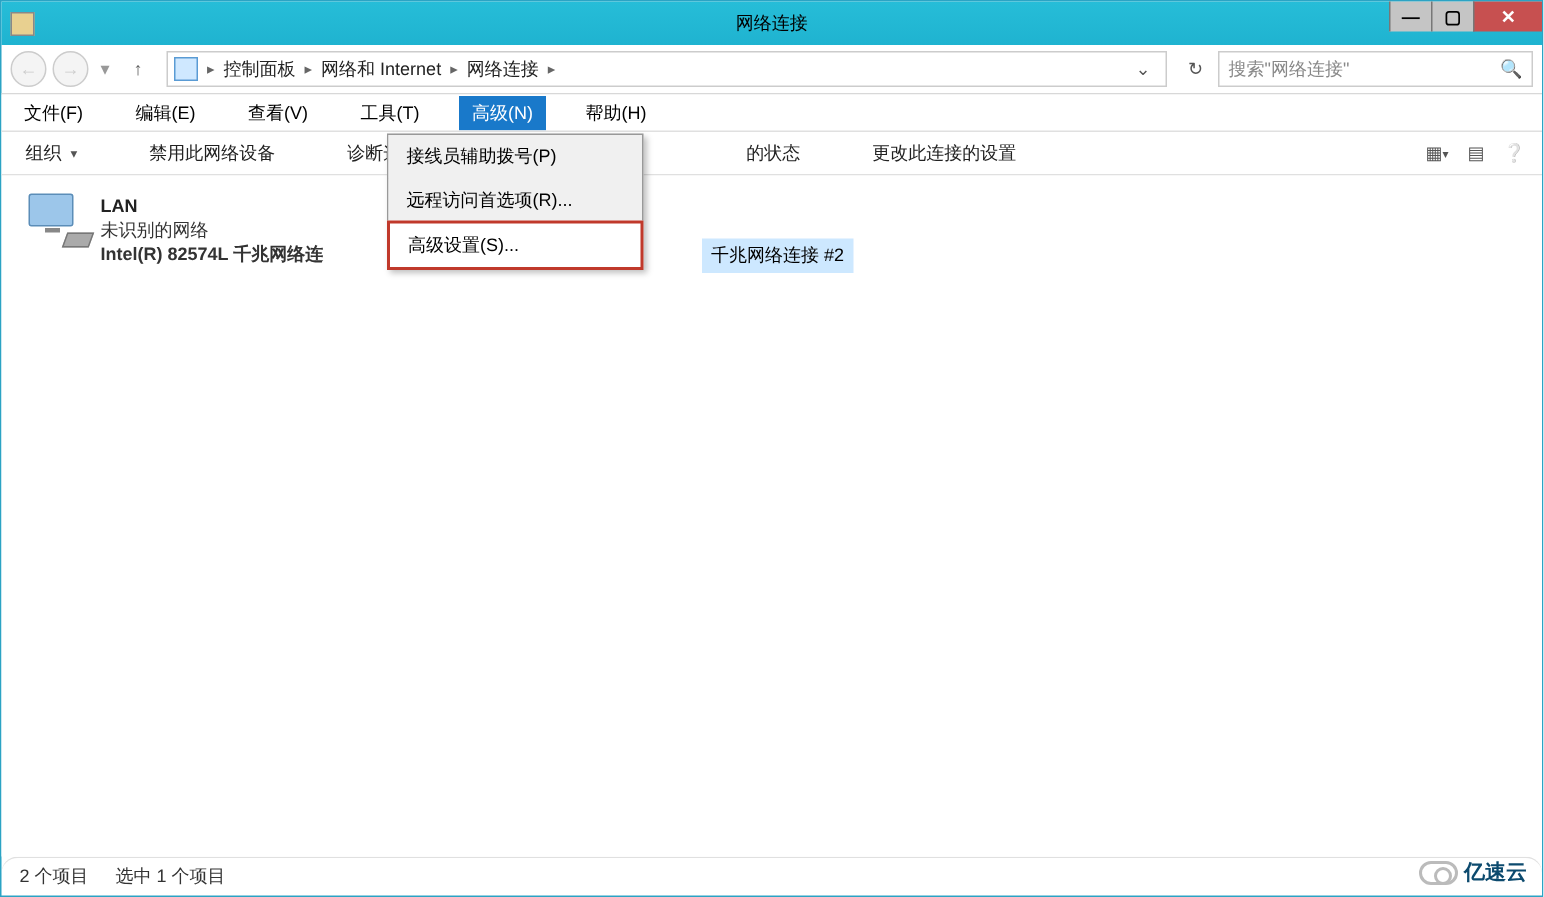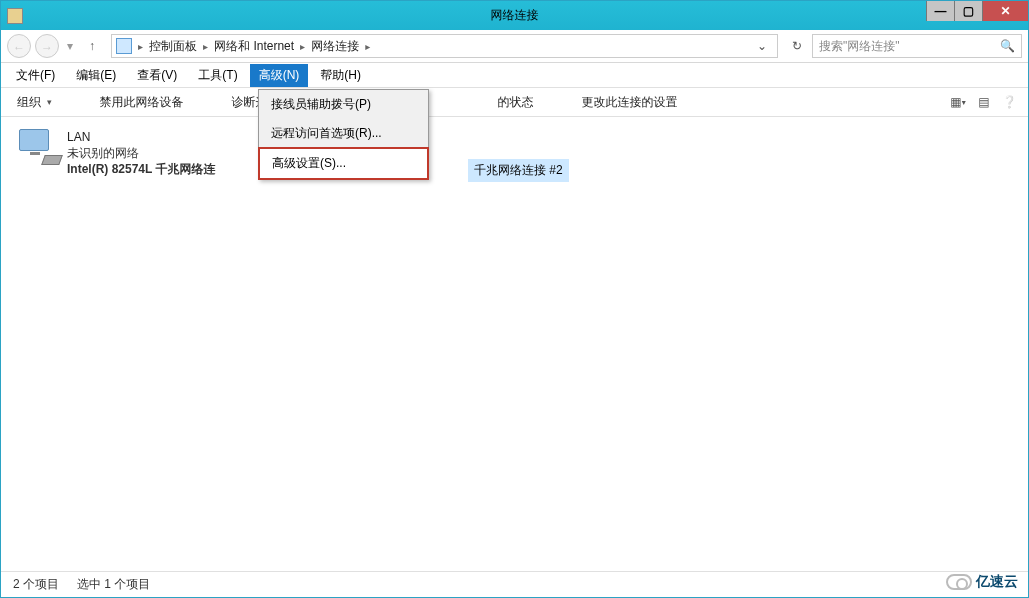--- a/index.html
+++ b/index.html
@@ -20,51 +20,51 @@
     .nav-up { width:22px; height:22px; display:flex; align-items:center; justify-content:center; color:#555; }
     .address { flex:1; height:24px; border:1px solid #ccc; display:flex; align-items:center; padding:0 4px; gap:4px; margin: 0 4px; }
     .addr-icon { width:16px; height:16px; background:#cfe8ff; border:1px solid #5a9bd4; }
     .addr-path { display:flex; align-items:center; gap:2px; font-size:12px; color:#222; }
     .addr-seg { padding: 0 2px; }
     .addr-arrow { color:#666; font-size:10px; padding:0 2px; }
     .addr-refresh { width:22px; height:22px; display:flex; align-items:center; justify-content:center; color:#555; margin-left:auto; }
     .addr-refresh2 { width:22px; height:22px; display:flex; align-items:center; justify-content:center; color:#555; }
     .search { width:210px; height:24px; border:1px solid #ccc; display:flex; align-items:center; padding:0 6px; color:#888; font-size:12px; justify-content:space-between; }
 
-    .menubar { height: 24px; display:flex; align-items:center; font-size:12px; padding: 0 6px; gap:3px; background:#fff; }
+    .menubar { height: 24px; display:flex; align-items:center; font-size:12px; padding: 0 6px; gap:17px; background:#fff; }
     .menu-item { padding: 3px 9px; }
     .menu-item.open { background:#1979ca; color:#fff; }
 
     .toolbar { height: 30px; border-top:1px solid #e0e0e0; border-bottom:1px solid #e0e0e0; background:#fff; display:flex; font-size:12px; padding: 0 10px; gap:36px; color:#222; }
     .tool-item { padding:2px 6px; display:flex; align-items:center; gap:4px; }
     .tool-dd::after { content:"▾"; font-size:9px; color:#555; margin-left:2px; }
     .toolbar-right { margin-left:auto; display:flex; gap:10px; align-items:center; }
     .tb-ico { width:16px; height:16px; display:flex; align-items:center; justify-content:center; color:#555; }
 
     .content { flex:1; position:relative; background:#fff; }
     .conn-item { position:absolute; display:flex; align-items:flex-start; gap:6px; font-size:12px; padding:4px; }
     .conn-icon { width:44px; height:36px; position:relative; }
     .monitor { width:30px; height:22px; background:#9cc6ea; border:1px solid #5b8db8; position:absolute; top:0; left:2px; border-radius:2px; }
     .monitor::after { content:""; position:absolute; left:10px; top:22px; width:10px; height:3px; background:#888; }
     .plug { position:absolute; right:0; bottom:0; width:18px; height:10px; background:#aaa; border:1px solid #777; transform: skewX(-20deg); }
     .conn-text { line-height:1.35; color:#222; }
-    .conn-title { font-weight:normal; }
+    .conn-title { font-weight:bold; }
     .conn-sub1 { color:#333; }
     .conn-sub2 { color:#333;font-weight:bold; }
 
     .item-lan { top: 8px; left: 12px; width: 230px; }
     .item-eth-frag { top: 42px; left: 428px; background:#cde8ff; color:#000; padding:3px 6px; font-size:12px; position:absolute;margin-left:39px; }
 
     .dropdown { position:absolute; top: 0px; left: 257px; width: 171px; background:#f0f0f0; border:1px solid #999; box-shadow:2px 2px 4px rgba(0,0,0,.25); font-size:12px; z-index:50; }
     .dd-item { padding:6px 12px; color:#000; background:#f0f0f0; }
     .dd-item.highlighted { background:#fff; }
     .dd-item.boxed { border:2px solid #c0392b; margin:-1px; }
     .dropdown-wrapper { position:absolute; top: 88px; left:0; width:100%; }
 
-    .statusbar { height: 26px; border-top:1px solid #e0e0e0; display:flex; align-items:center; font-size:12px; padding: 0 12px; gap:18px; color:#333; }
+    .statusbar { height: 26px; border-top:1px solid #e0e0e0; display:flex; align-items:center; font-size:12px; padding: 0 12px; gap:18px; color:#333;border-radius:11px; }
 
     .watermark { position:absolute; right:10px; bottom:6px; font-size:14px; color:#0c4a6e; display:flex; align-items:center; gap:4px; font-weight:bold; }
     .wm-logo { width:26px; height:16px; border:2px solid #bbb; border-radius:10px; position:relative; }
     .wm-logo::before { content:""; position:absolute; right:2px; top:2px; width:8px; height:8px; border:2px solid #bbb; border-radius:50%; }
   </style>
 </head>
 <body>
 
 <div class="window">
 

